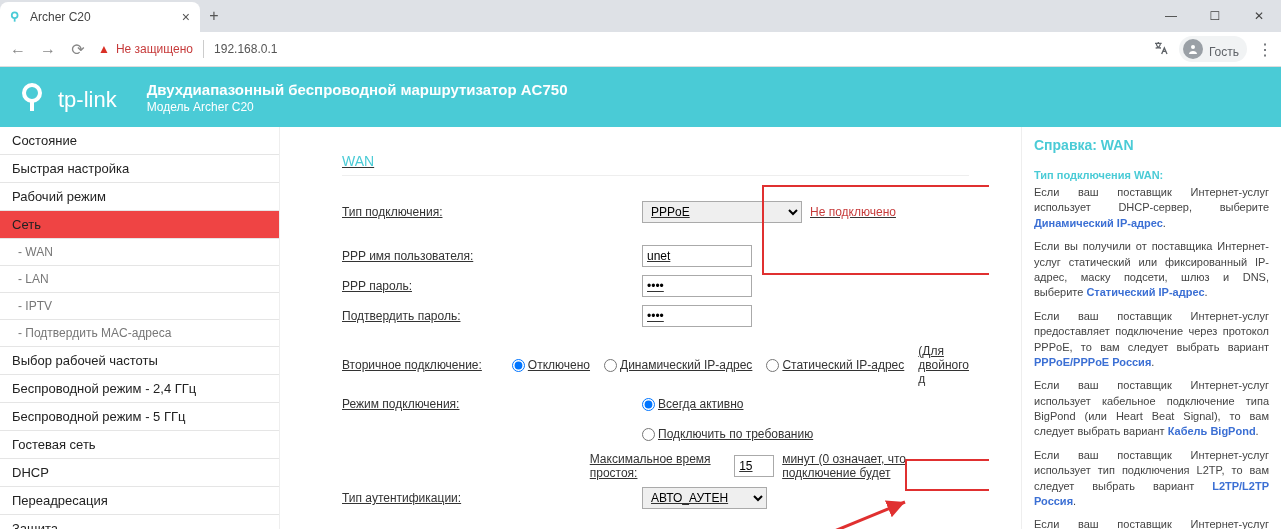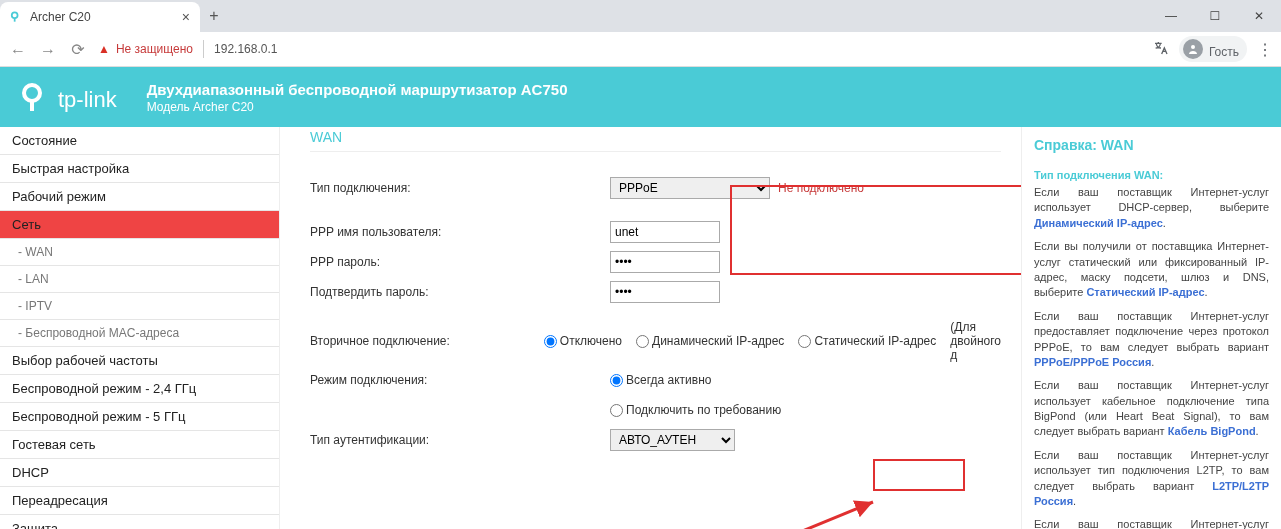--- a/index.html
+++ b/index.html
@@ -26,27 +26,27 @@
   .translate-ico { color:#5f6368; }
 
   
   .tpbar { height:60px; background:#4acbd6; display:flex; align-items:center; padding:0 20px; gap:30px; color:#fff; }
   .tplogo { display:flex; align-items:flex-end; gap:6px; font-size:22px; font-weight:300; }
   .tplogo-mark { width:32px; height:32px; }
   .tp-title { font-size:15px; font-weight:bold; line-height:1.3; }
   .tp-sub { font-size:12px; font-weight:normal; }
 
   
-  .workspace { display:flex; height:calc(529px - 32px - 34px - 60px); }
+  .workspace { display:flex; height:calc(529px - 32px - 34px - 60px);gap:32px; }
   .sidebar { width:280px; background:#fff; border-right:1px solid #eee; overflow-y:auto; }
   .sidebar-item { padding:6px 12px; border-bottom:1px solid #e5e5e5; font-size:13px; color:#222; cursor:pointer; }
   .sidebar-item.sub { padding-left:18px; color:#777; font-size:12px; }
   .sidebar-item.sel { background:#ef4444; }
   .main { flex:1; overflow:hidden; position:relative; background:#fff; }
-  .main-inner { padding:2px 20px 0 30px; position:relative; height:100%; overflow:hidden;}
+  .main-inner { padding:26px 20px 0 30px; position:relative; height:100%; overflow:hidden;text-decoration:underline;}
   .section-title { color:#4acbd6; font-size:14px; padding-bottom:6px; border-bottom:1px solid #eee; margin-bottom:24px; }
   .form-row { display:flex; align-items:center; margin-bottom:6px; min-height:24px; }
   .form-label { width:300px; text-align:left; padding-right:12px; color:#333; font-size:12px; }
   .form-ctrl { display:flex; align-items:center; gap:8px; font-size:12px; }
   select, input[type=text], input[type=password] { border:1px solid #aaa; padding:2px 4px; font-size:12px; height:22px; }
   select.conn { width:160px; }
   input.cred { width:110px; }
   .notconn { color:#c73b3b; }
   .radio-row label { margin-right:6px; font-size:12px; white-space:nowrap;}
   .radio-row input { vertical-align:middle; margin-right:3px;}
@@ -135,21 +135,21 @@
 
 <div class="workspace">
   <div class="sidebar" id="sidebar">
       <div class="sidebar-item">Состояние</div>
       <div class="sidebar-item">Быстрая настройка</div>
       <div class="sidebar-item">Рабочий режим</div>
       <div class="sidebar-item sel">Сеть</div>
       <div class="sidebar-item sub">- WAN</div>
       <div class="sidebar-item sub">- LAN</div>
       <div class="sidebar-item sub">- IPTV</div>
-      <div class="sidebar-item sub">- Беспроводной MAC-адреса</div>
+      <div class="sidebar-item sub">- Подтвердить MAC-адреса</div>
       <div class="sidebar-item">Выбор рабочей частоты</div>
       <div class="sidebar-item">Беспроводной режим - 2,4 ГГц</div>
       <div class="sidebar-item">Беспроводной режим - 5 ГГц</div>
       <div class="sidebar-item">Гостевая сеть</div>
       <div class="sidebar-item">DHCP</div>
       <div class="sidebar-item">Переадресация</div>
       <div class="sidebar-item">Защита</div>
     </div>
 
   <div class="main">
@@ -205,20 +205,28 @@
             <label><input type="radio" name="mode" checked="" style=""><span>Всегда активно</span></label>
           </div>
       </div>
       <div class="form-row">
         <div class="form-label"></div>
         <div class="form-ctrl radio-row">
             <label><input type="radio" name="mode" style=""><span>Подключить по требованию</span></label>
           </div>
       </div>
 
+      <div class="form-row idle-inline">
+        <div class="form-label"></div>
+        <div class="form-ctrl">
+          <span>Максимальное время простоя:</span>
+          <input type="text" value="15" style="">
+          <span>минут (0 означает, что подключение будет</span>
+        </div>
+      </div>
 
       <div class="form-row">
         <div class="form-label">Тип аутентификации:</div>
         <div class="form-ctrl">
           <select style="width:125px"><option>АВТО_АУТЕН</option></select>
         </div>
       </div>
 
       <div class="highlight-box hl1"></div>
       <div class="highlight-box hl2"></div>

